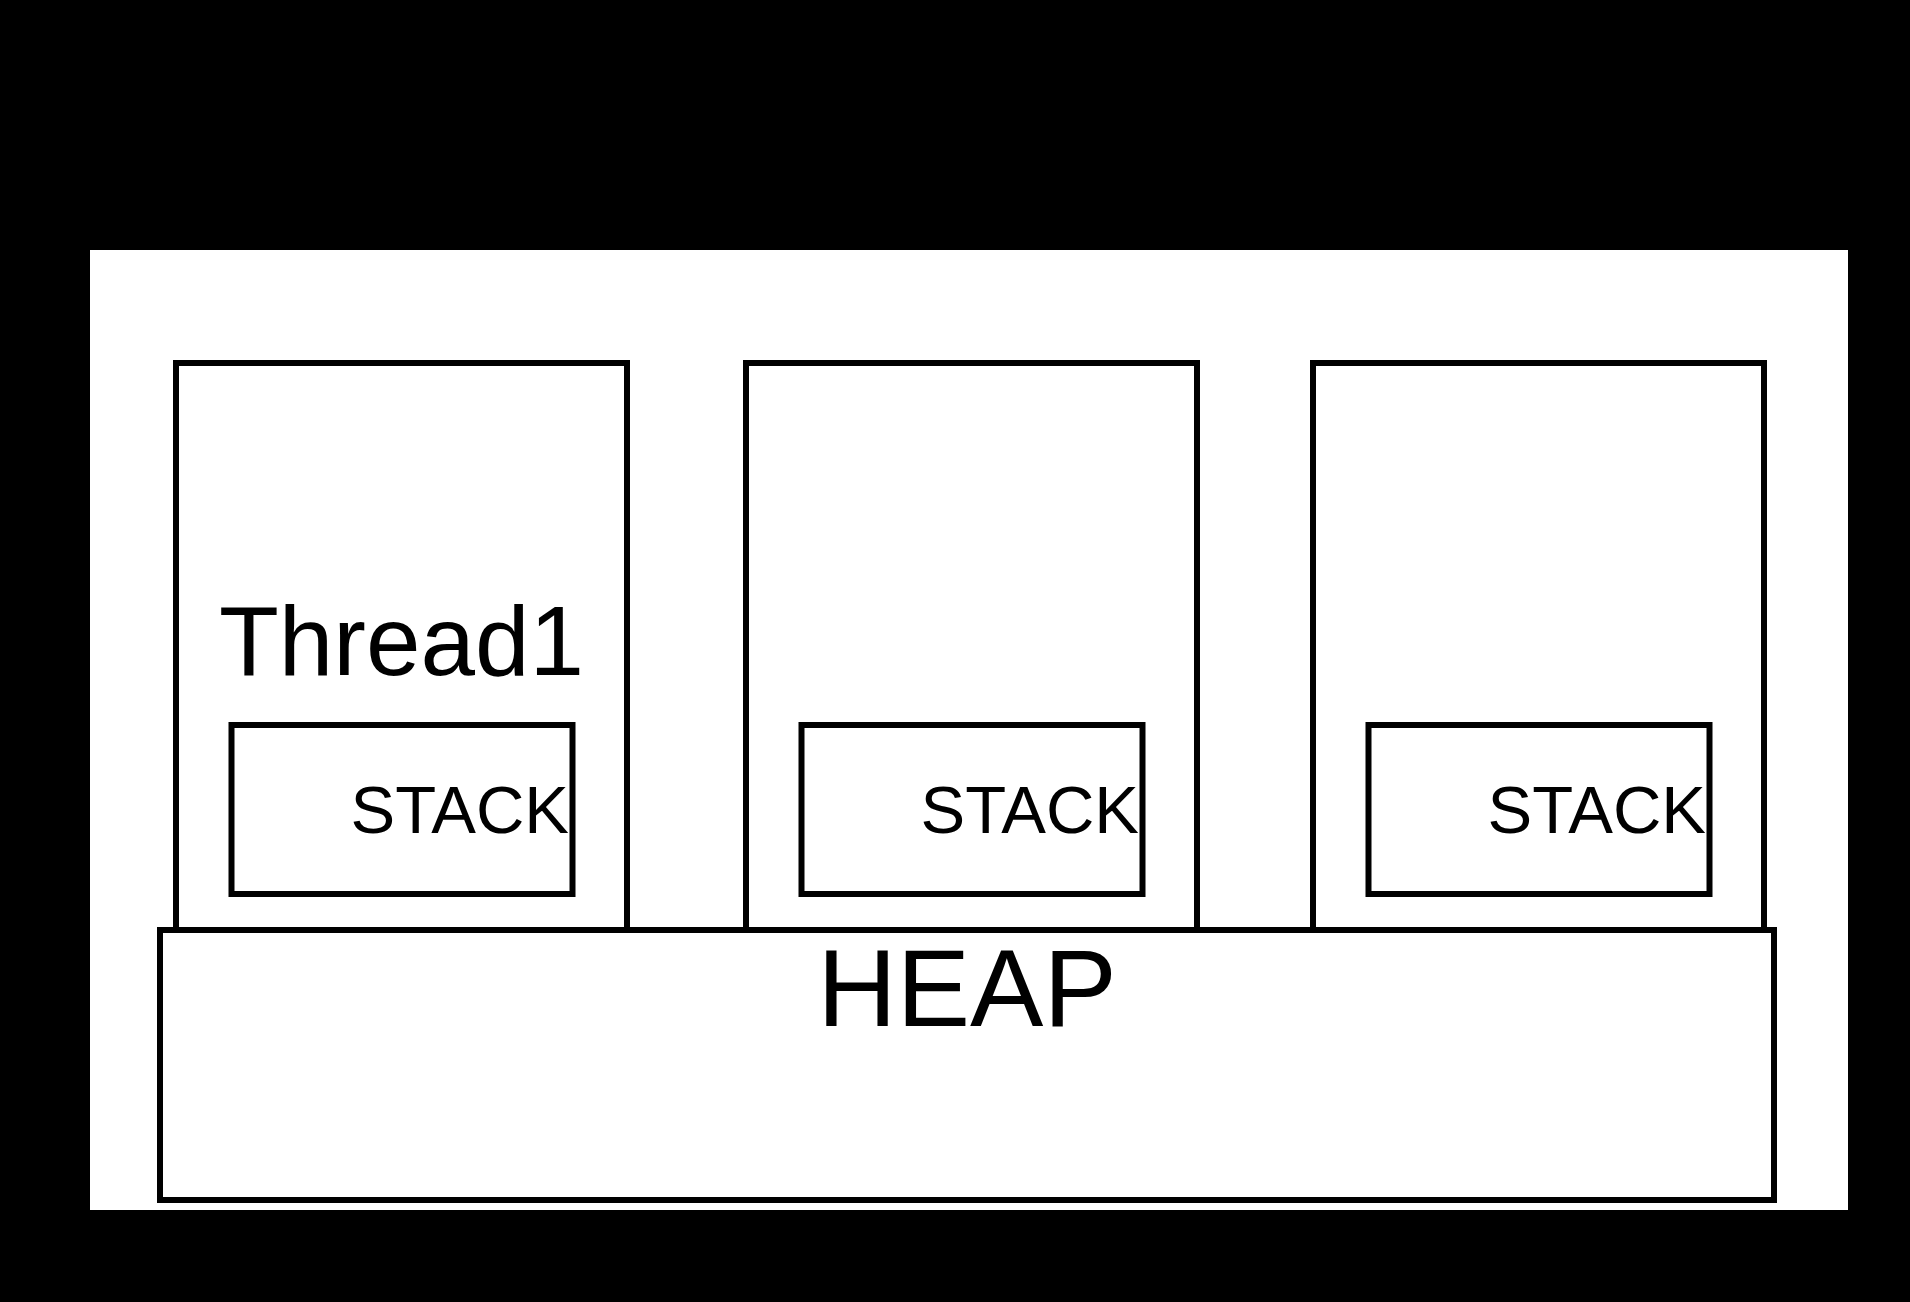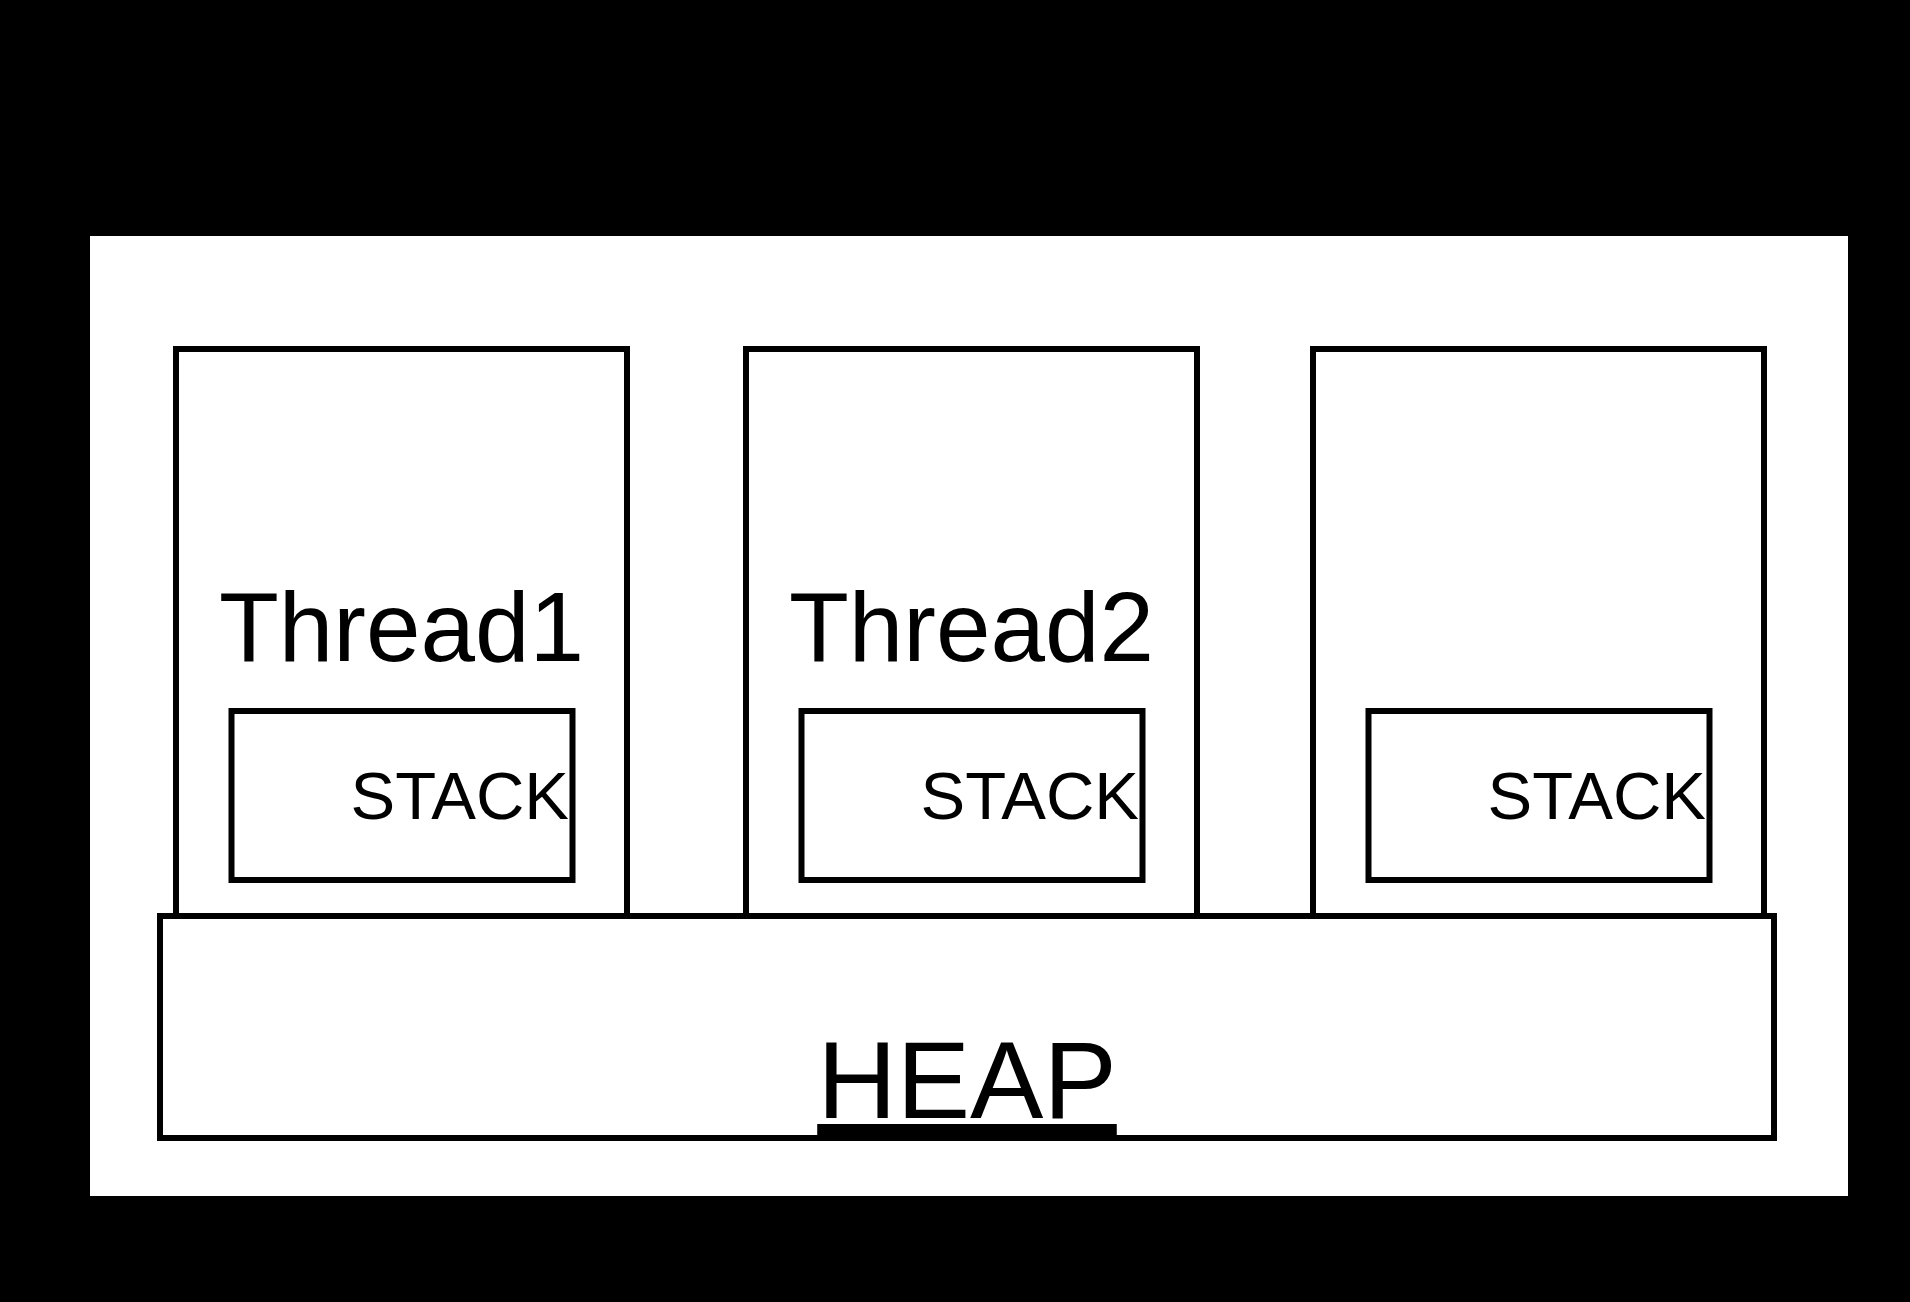--- a/index.html
+++ b/index.html
@@ -12,21 +12,21 @@
     width: 1910px;
     height: 1302px;
     background: var(--bg, #000000);
     overflow: hidden;
     font-family: "Liberation Sans", sans-serif;
     color: var(--ink, #000000);
   }
   .panel {
     position: absolute;
     left: 90px;
-    top: 236px;
+    top: 250px;
     width: 1758px;
     height: 960px;
     background: var(--panel, #ffffff);
   }
   .thread {
     position: absolute;
     top: 110px;              
     width: 457px;
     height: 573px;           
     box-sizing: border-box;
@@ -63,28 +63,27 @@
   .stack-label {
     font-size: 67px;
     line-height: 1;
     white-space: nowrap;
   }
   .heap {
     position: absolute;
     left: 67px;              
     top: 677px;              
     width: 1620px;
-    height: 228px;
+    height: 276px;
     box-sizing: border-box;
     border: 6px solid var(--ink, #000000);
     background: var(--panel, #ffffff);
     display: flex;
-    align-items: flex-end;
+    align-items: flex-start;
     justify-content: center;
-    text-decoration: underline;
   }
   .heap-label {
     font-size: 110px;
     line-height: 1;
     white-space: nowrap;
   }
 </style>
 </head>
 <body>
 
@@ -92,21 +91,20 @@
   <div class="panel">
 
     <div class="thread thread-1">
       <div class="thread-label">Thread1</div>
       <div class="stack">
         <span class="stack-label">STACK</span>
       </div>
     </div>
 
     <div class="thread thread-2">
-      <div class="thread-label">Thread2</div>
       <div class="stack">
         <span class="stack-label">STACK</span>
       </div>
     </div>
 
     <div class="thread thread-3">
       <div class="stack">
         <span class="stack-label">STACK</span>
       </div>
     </div>

